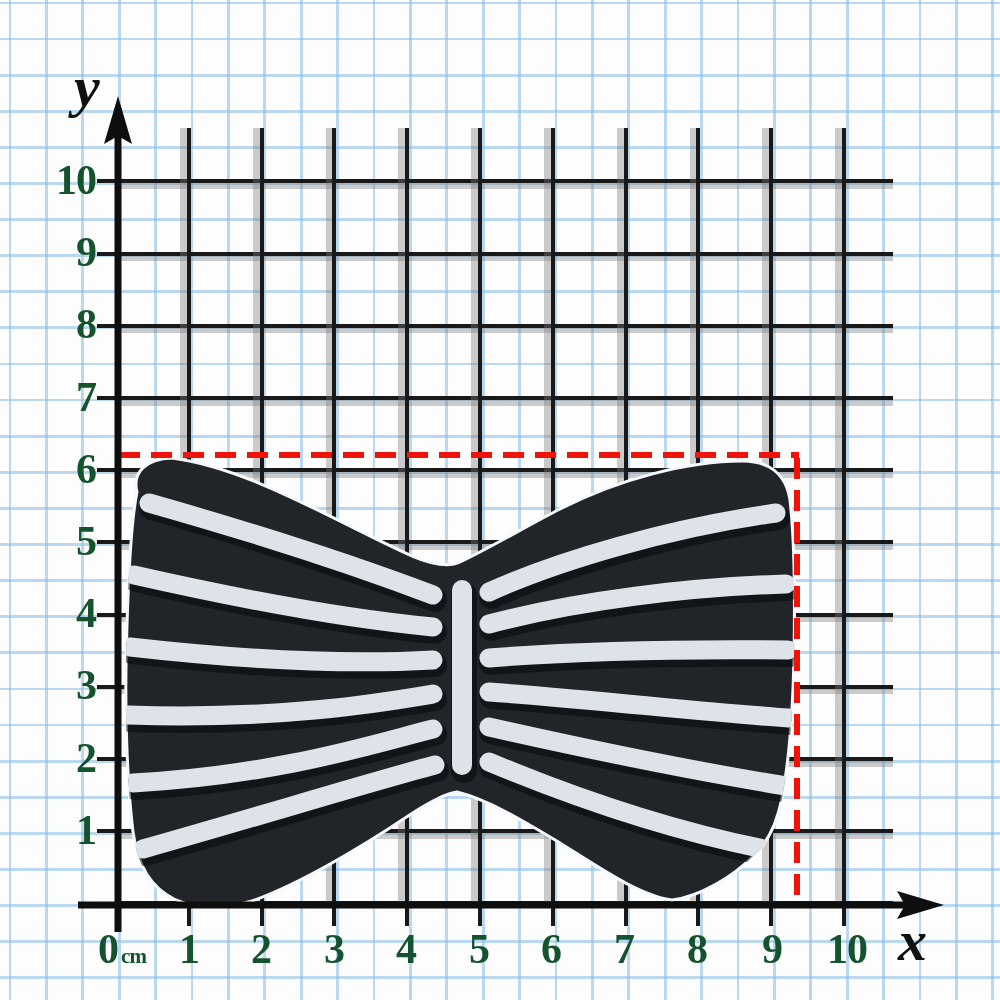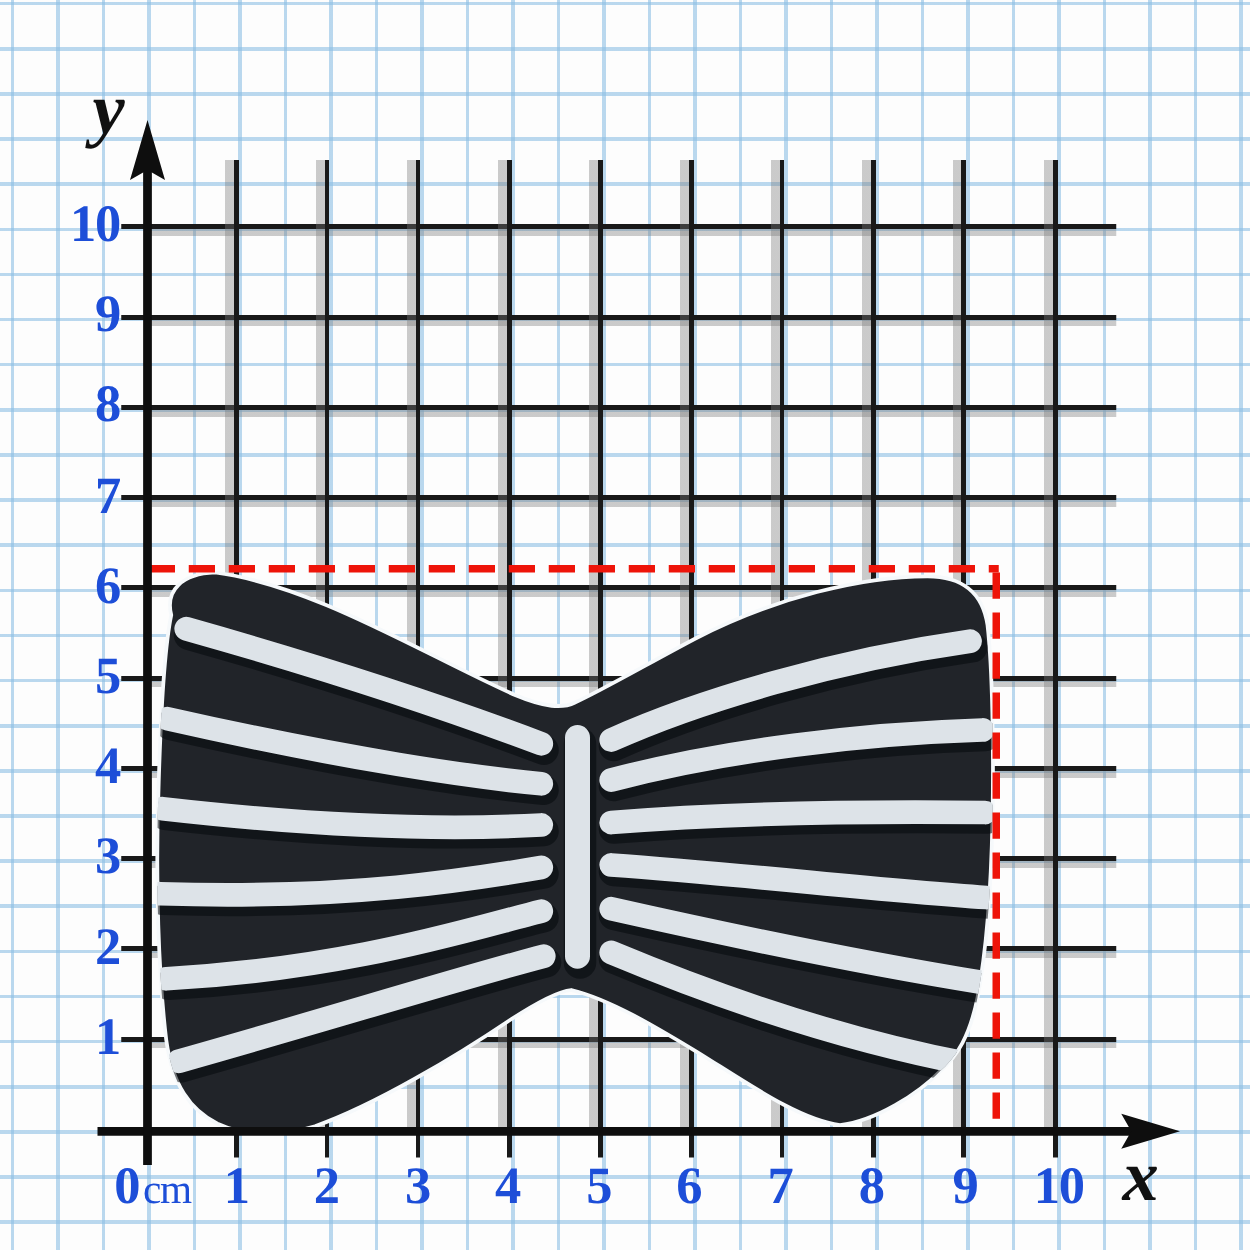--- a/index.html
+++ b/index.html
@@ -35,25 +35,25 @@
     background:repeating-linear-gradient(90deg,
       transparent 0px, transparent 68.8px, #191919 68.8px, #191919 72.8px);
   }
   .ytick-strip{
     position:absolute;left:97px;top:128px;width:21px;height:712px;
     background:repeating-linear-gradient(180deg,
       transparent 0px, transparent 51.5px, #191919 51.5px, #191919 55.5px,
       transparent 55.5px, transparent 72.2px);
   }
   .overlay{position:absolute;left:0;top:0;width:1000px;height:1000px;}
-  .tick{position:absolute;color:#1d4ed8;font-size:42px;font-weight:700;line-height:1;
+  .tick{position:absolute;color:#14532d;font-size:42px;font-weight:700;line-height:1;
         letter-spacing:-1px;white-space:nowrap;}
   .tick.x{top:928px;transform:translateX(-50%);}
   .tick.y{left:30px;width:66px;text-align:right;transform:translateY(-52%);}
-  .unit{font-size:33px;font-weight:400;margin-left:3px;}
+  .unit{font-size:21px;font-weight:700;margin-left:3px;}
   .axis-letter{position:absolute;color:#111;font-size:58px;font-style:italic;
         font-weight:600;line-height:1;}
   .bow-stripe{fill:none;stroke:#dde3e8;stroke-width:19;stroke-linecap:round;}
   .bow-stripe-shadow{fill:none;stroke:rgba(6,9,12,0.55);stroke-width:24;stroke-linecap:round;}
 </style>
 </head>
 <body>
 
 <div class="canvas">
 

